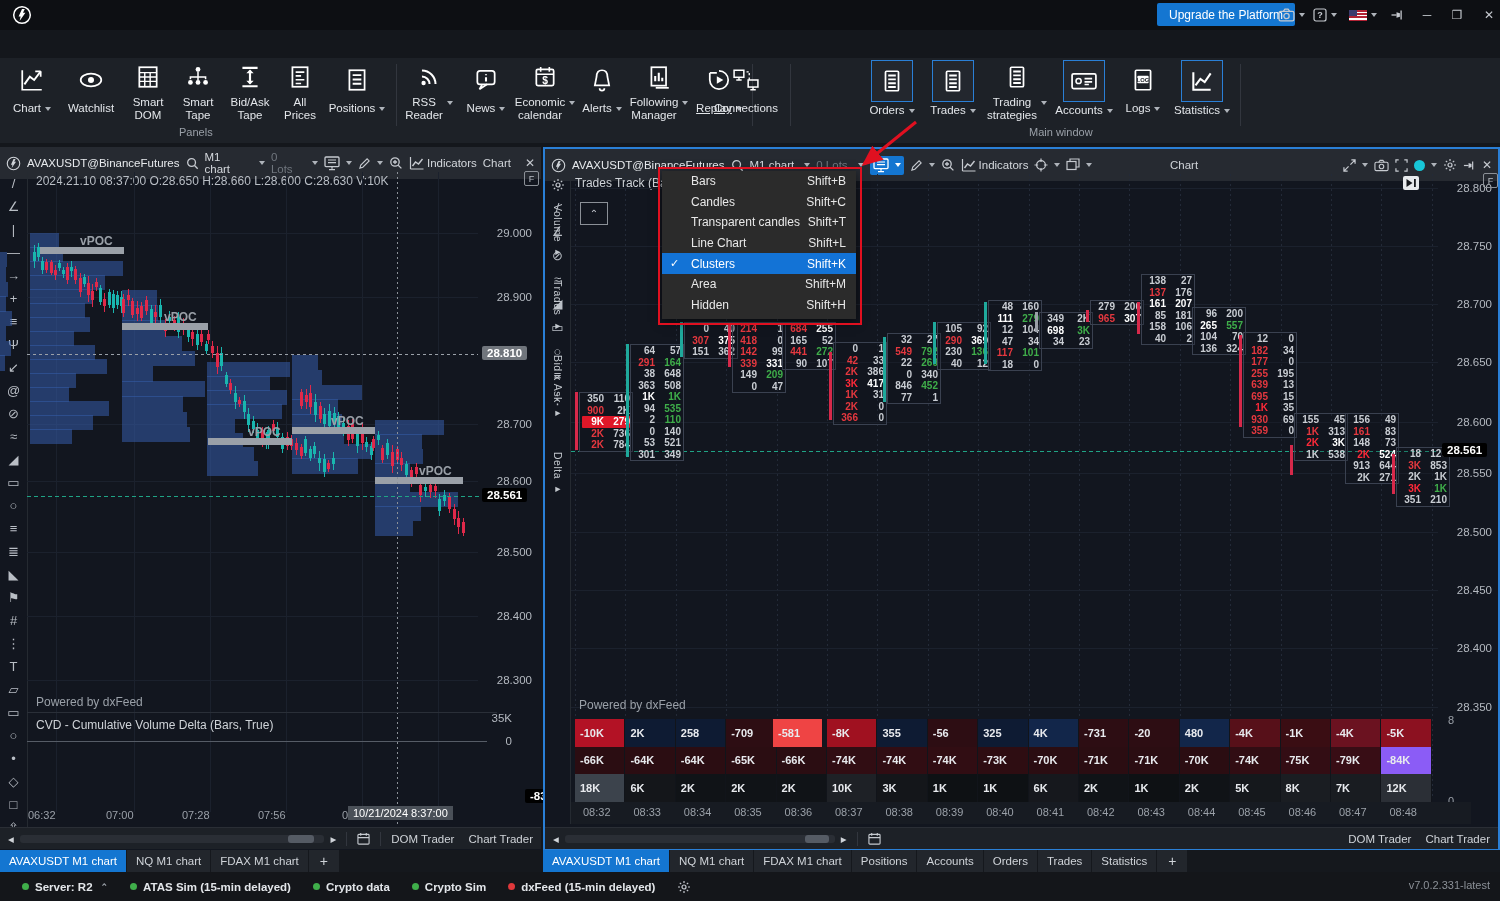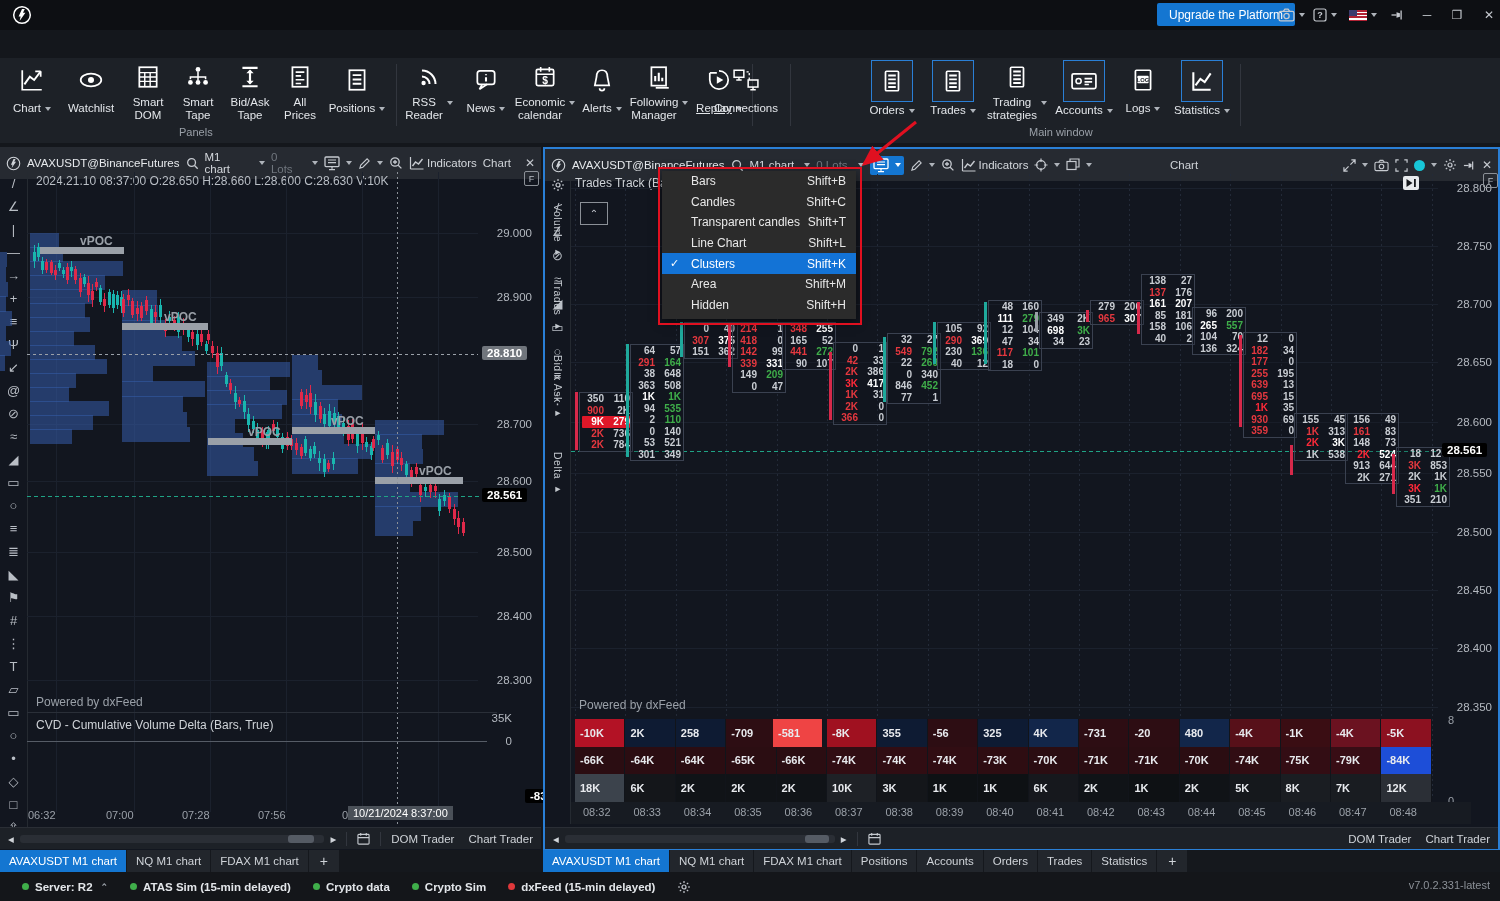--- a/index.html
+++ b/index.html
@@ -1068,21 +1068,21 @@
           <span class="w">149</span>
           <span class="g">209</span>
         </div>
         <div class="crow">
           <span class="w">0</span>
           <span class="w">47</span>
         </div>
       </div>
       <div class="cluster" style="position: absolute; left: 237px; top: 173px;">
         <div class="crow">
-          <span class="r">348</span>
+          <span class="r">684</span>
           <span class="wb">255</span>
         </div>
         <div class="crow">
           <span class="w">165</span>
           <span class="w">52</span>
         </div>
         <div class="crow">
           <span class="r">441</span>
           <span class="g">272</span>
         </div>
@@ -1421,21 +1421,21 @@
       <div class="rowcell" style="position: absolute; left: 332.4px; top: 597.5px; width: 50.4px; height: 27.5px; background: rgb(49, 13, 19);">-74K</div>
       <div class="rowcell" style="position: absolute; left: 382.8px; top: 597.5px; width: 50.4px; height: 27.5px; background: rgb(49, 13, 19);">-74K</div>
       <div class="rowcell" style="position: absolute; left: 433.2px; top: 597.5px; width: 50.4px; height: 27.5px; background: rgb(46, 13, 18);">-73K</div>
       <div class="rowcell" style="position: absolute; left: 483.6px; top: 597.5px; width: 50.4px; height: 27.5px; background: rgb(43, 13, 18);">-70K</div>
       <div class="rowcell" style="position: absolute; left: 534px; top: 597.5px; width: 50.4px; height: 27.5px; background: rgb(43, 13, 18);">-71K</div>
       <div class="rowcell" style="position: absolute; left: 584.4px; top: 597.5px; width: 50.4px; height: 27.5px; background: rgb(43, 13, 18);">-71K</div>
       <div class="rowcell" style="position: absolute; left: 634.8px; top: 597.5px; width: 50.4px; height: 27.5px; background: rgb(43, 13, 18);">-70K</div>
       <div class="rowcell" style="position: absolute; left: 685.2px; top: 597.5px; width: 50.4px; height: 27.5px; background: rgb(49, 13, 19);">-74K</div>
       <div class="rowcell" style="position: absolute; left: 735.6px; top: 597.5px; width: 50.4px; height: 27.5px; background: rgb(51, 13, 20);">-75K</div>
       <div class="rowcell" style="position: absolute; left: 786px; top: 597.5px; width: 50.4px; height: 27.5px; background: rgb(56, 13, 21);">-79K</div>
-      <div class="rowcell" style="position: absolute; left: 836.4px; top: 597.5px; width: 50.4px; height: 27.5px; background: #1d4ed8;">-84K</div>
+      <div class="rowcell" style="position: absolute; left: 836.4px; top: 597.5px; width: 50.4px; height: 27.5px; background: #8b5cf6;">-84K</div>
       <div class="rowcell" style="position: absolute; left: 30px; top: 625px; width: 50.4px; height: 27.5px; background: rgb(60, 67, 76);">18K</div>
       <div class="rowcell" style="position: absolute; left: 80.4px; top: 625px; width: 50.4px; height: 27.5px; background: rgb(20, 22, 26);">6K</div>
       <div class="rowcell" style="position: absolute; left: 130.8px; top: 625px; width: 50.4px; height: 27.5px; background: rgb(16, 19, 23);">2K</div>
       <div class="rowcell" style="position: absolute; left: 181.2px; top: 625px; width: 50.4px; height: 27.5px; background: rgb(16, 19, 23);">2K</div>
       <div class="rowcell" style="position: absolute; left: 231.6px; top: 625px; width: 50.4px; height: 27.5px; background: rgb(16, 19, 23);">2K</div>
       <div class="rowcell" style="position: absolute; left: 282px; top: 625px; width: 50.4px; height: 27.5px; background: rgb(30, 33, 38);">10K</div>
       <div class="rowcell" style="position: absolute; left: 332.4px; top: 625px; width: 50.4px; height: 27.5px; background: rgb(20, 22, 26);">3K</div>
       <div class="rowcell" style="position: absolute; left: 382.8px; top: 625px; width: 50.4px; height: 27.5px; background: rgb(14, 17, 20);">1K</div>
       <div class="rowcell" style="position: absolute; left: 433.2px; top: 625px; width: 50.4px; height: 27.5px; background: rgb(14, 17, 20);">1K</div>
       <div class="rowcell" style="position: absolute; left: 483.6px; top: 625px; width: 50.4px; height: 27.5px; background: rgb(22, 24, 29);">6K</div>

